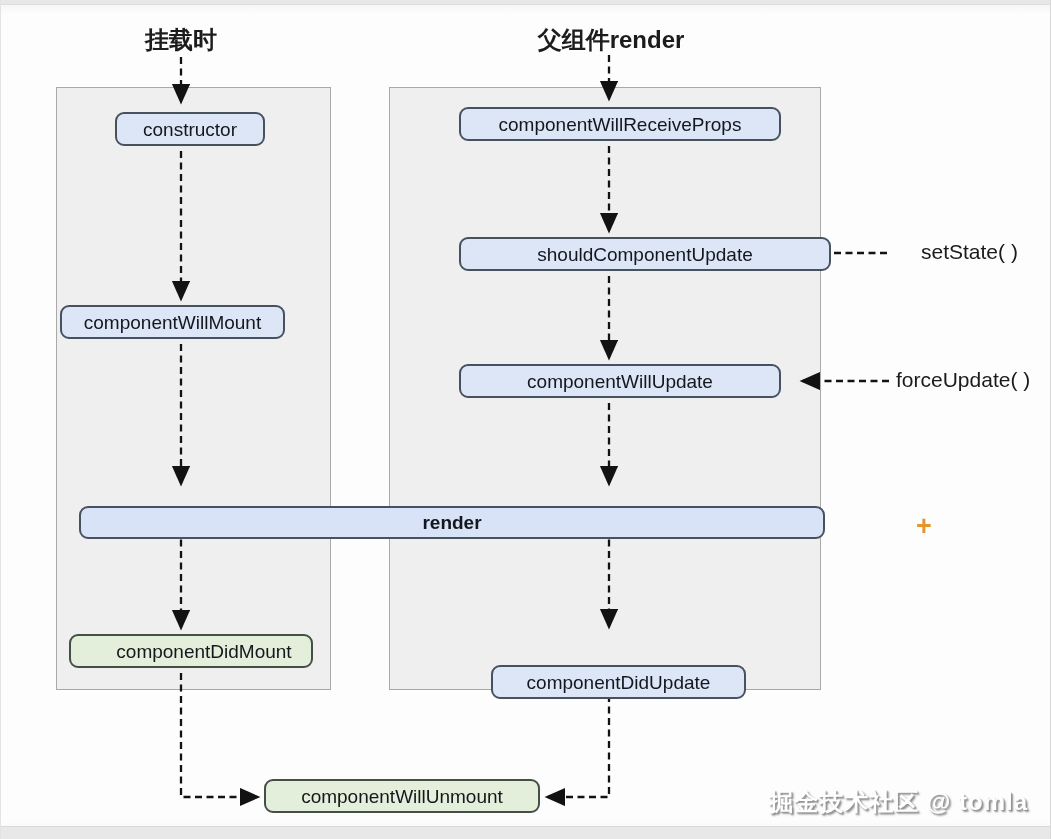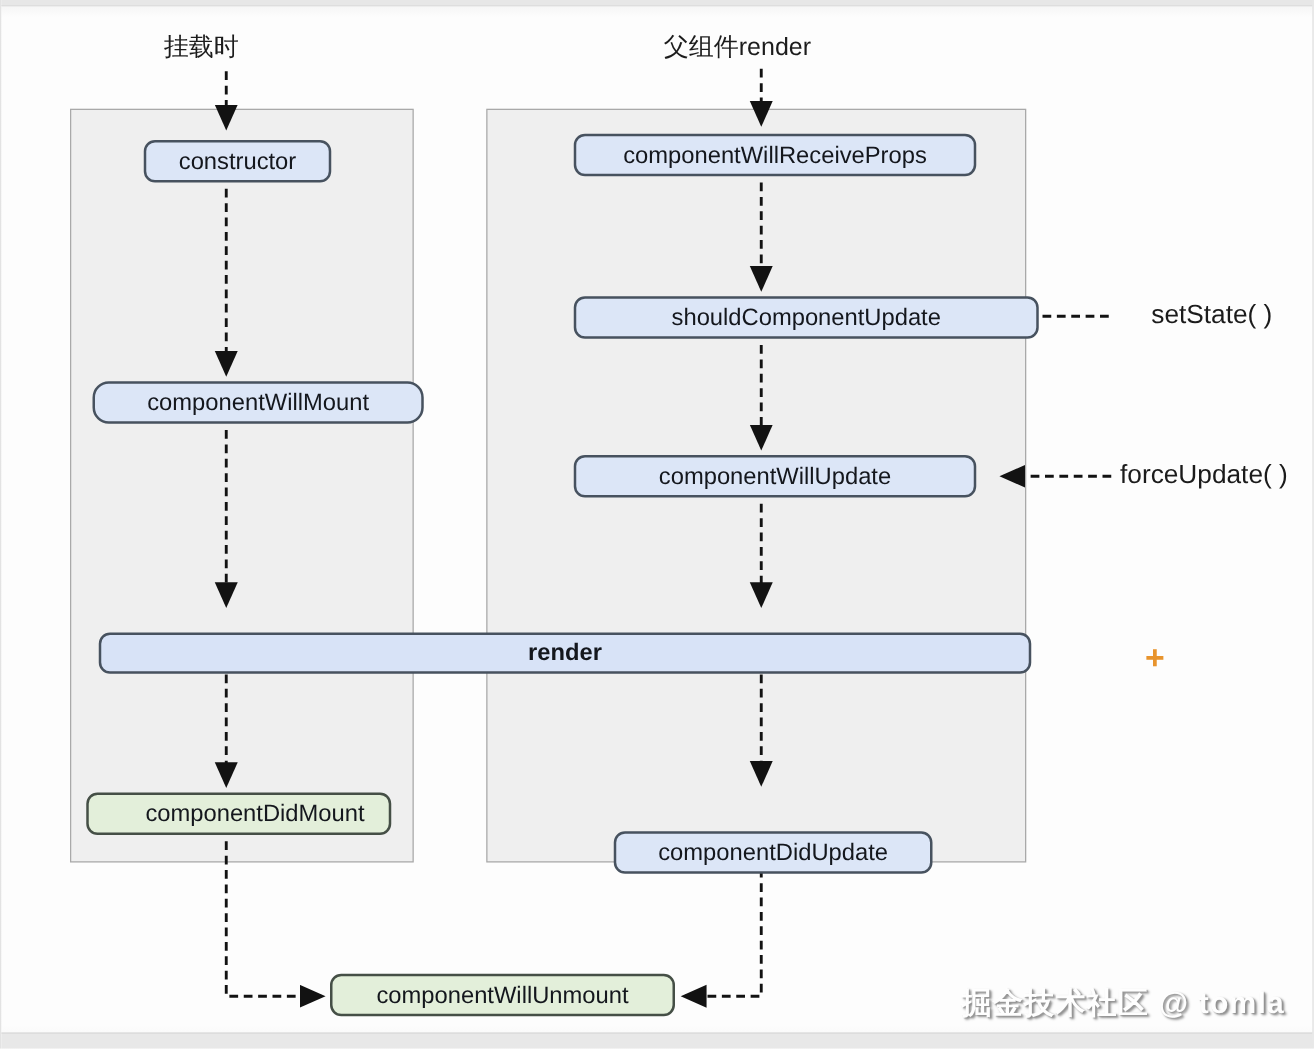--- a/index.html
+++ b/index.html
@@ -18,24 +18,24 @@
     position: absolute; left: 0; top: 0; width: 100%; height: 5px;
     background: #e7e7e7; border-bottom: 1px solid #dedede;
   }
   .strip-bottom {
     position: absolute; left: 0; top: 826px; width: 100%; height: 13px;
     background: #e8e8e8; border-top: 1px solid #d9d9d9;
   }
 
   .phase-label {
     position: absolute;
-    font-size: 20px;
-    font-weight: 400;
+    font-size: 24px;
+    font-weight: 700;
     color: #1c1c1c;
-    text-align: left;
+    text-align: center;
     white-space: nowrap;
   }
   #label-mount  { left: 130px; top: 24px; width: 100px; }
   #label-parent { left: 530px; top: 24px; width: 160px; }
 
   .panel {
     position: absolute;
     background: #efefef;
     border: 1px solid #a9a9a9;
   }
@@ -52,21 +52,21 @@
     justify-content: center;
     font-size: 19px;
     color: #14171d;
     white-space: nowrap;
     line-height: 1;
   }
   .node.blue  { background: #dce6f7; }
   .node.green { background: #e3efda; border-color: #454f46; }
 
   #node-constructor        { left: 114px; top: 112px; width: 150px; }
-  #node-will-mount         { left: 73px;  top: 305px; width: 265px; border-radius: 13px; }
+  #node-will-mount         { left: 59px;  top: 305px; width: 225px; }
   #node-receive-props      { left: 458px; top: 107px; width: 322px; }
   #node-should-update      { left: 458px; top: 237px; width: 372px; }
   #node-will-update        { left: 458px; top: 364px; width: 322px; }
   #node-render             { left: 66px;  top: 506px; width: 746px; height: 33px; font-weight: bold; background: #d8e3f7; margin-left: 12px; }
   #node-did-mount          { left: 68px;  top: 634px; width: 244px; padding-left: 26px; }
   #node-did-update         { left: 490px; top: 633px; width: 255px; margin-top: 32px; }
   #node-will-unmount       { left: 263px; top: 779px; width: 276px; }
 
   .side-label {
     position: absolute;

